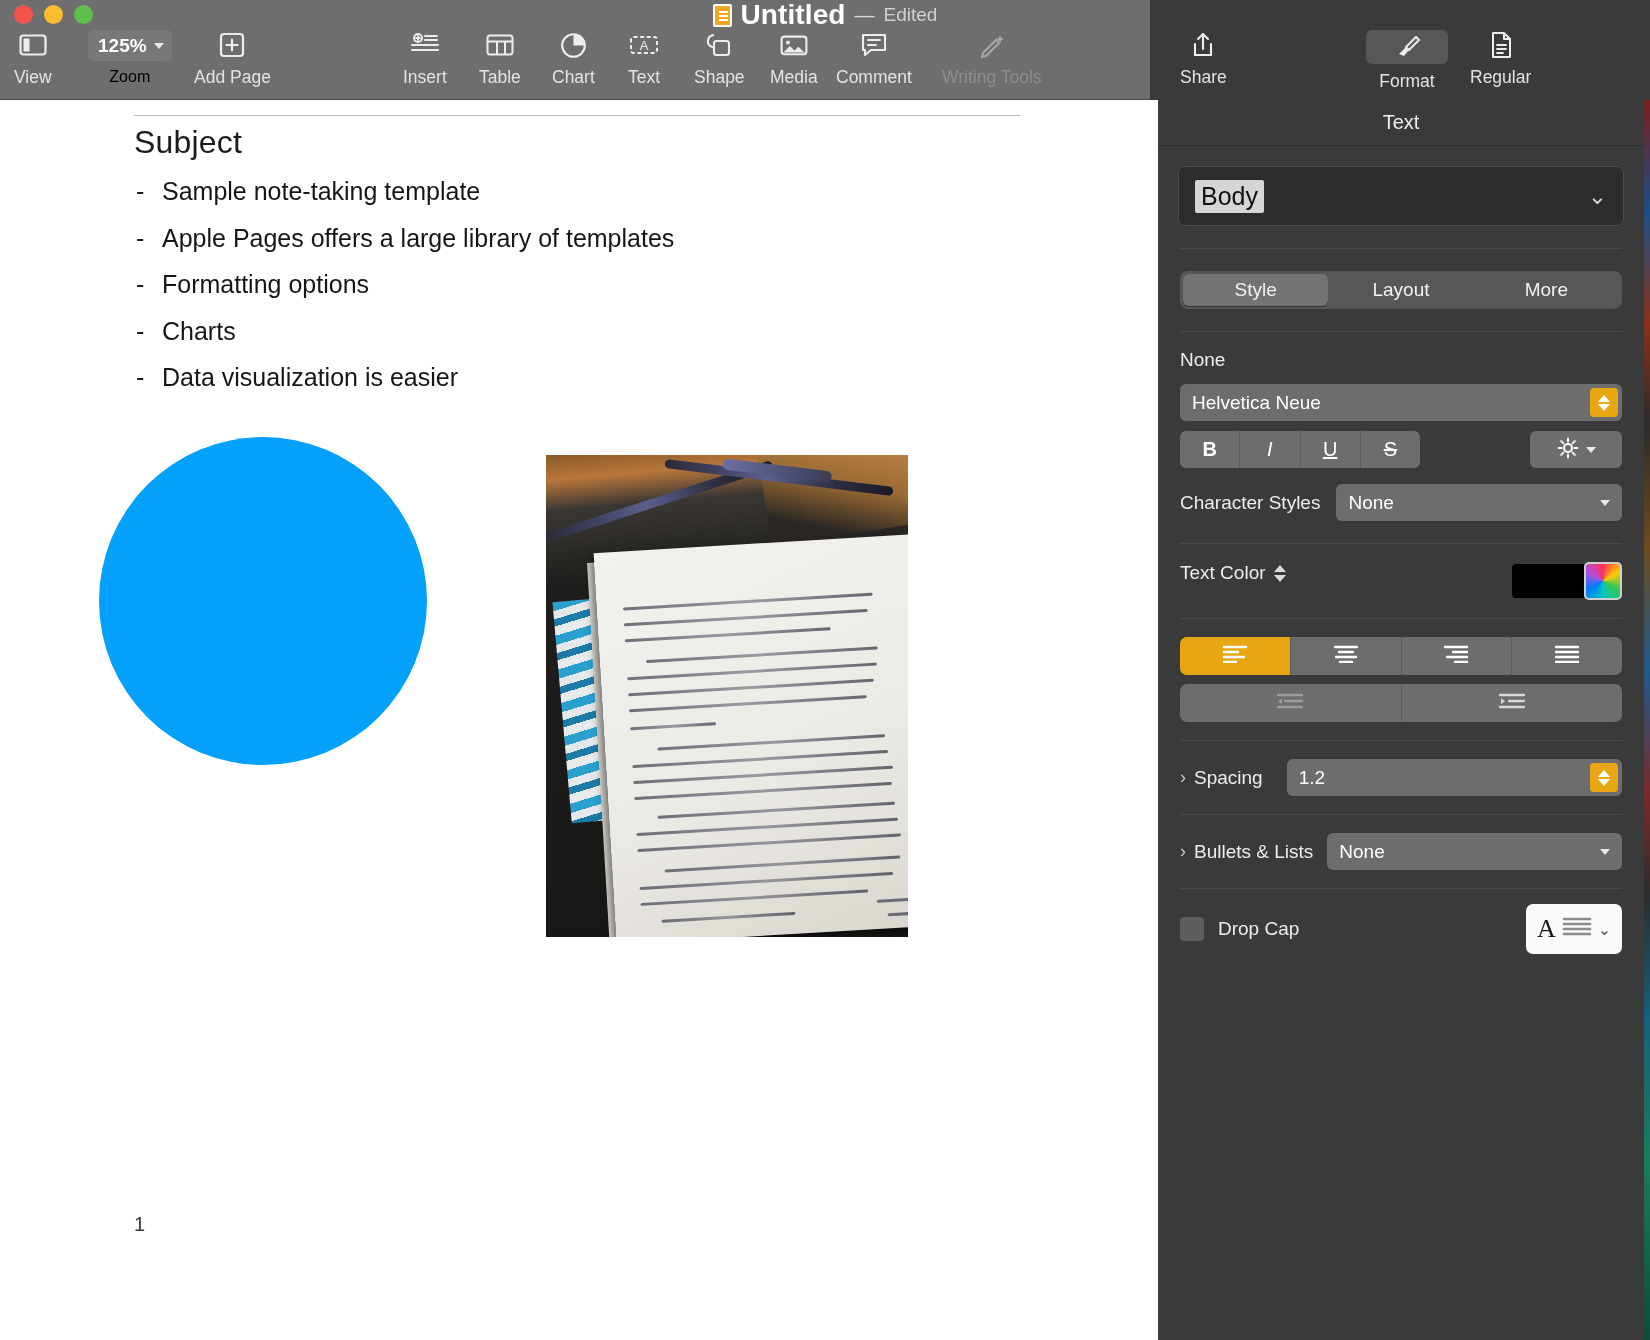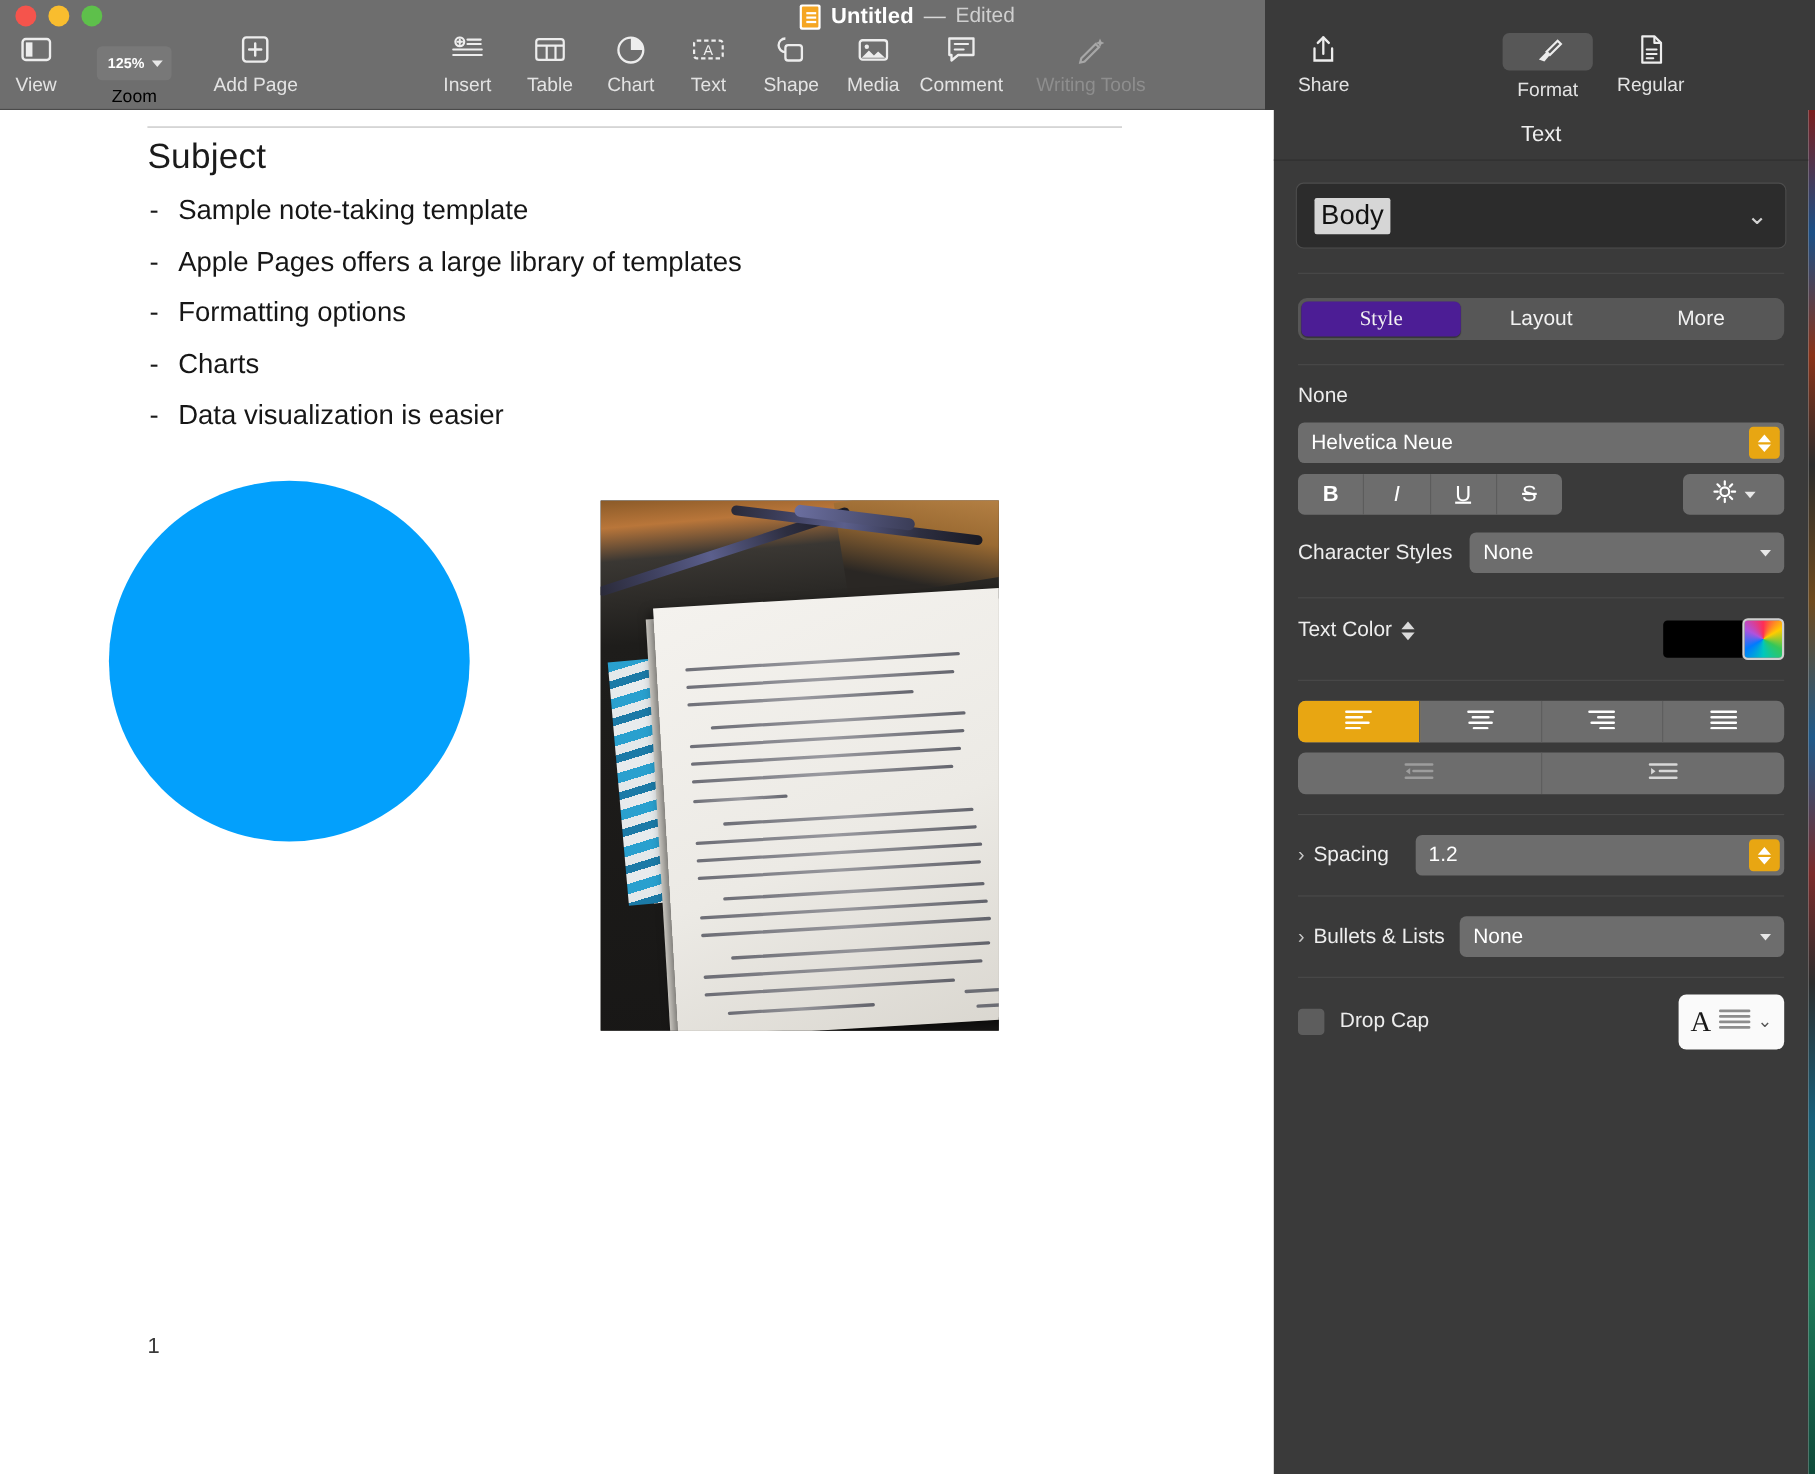--- a/index.html
+++ b/index.html
@@ -25,21 +25,21 @@
   .dot { width: 19px; height: 19px; border-radius: 50%; display: block; }
   .dot.red { background: #f5544c; }
   .dot.yellow { background: #f9bd2e; }
   .dot.green { background: #5ec04b; }
 
   .doc-title {
     position: absolute; left: 0; top: 0; width: 1650px; height: 30px;
     display: flex; align-items: center; justify-content: center; gap: 9px;
     pointer-events: none;
   }
-  .doc-title .tname { color: #ffffff; font-size: 20px; font-weight: bold; letter-spacing: .1px;}
+  .doc-title .tname { color: #ffffff; font-size: 28px; font-weight: bold; letter-spacing: .1px;}
   .doc-title .tdash { color: #d8d8d8; font-size: 20px; }
   .doc-title .tedit { color: #cfcfcf; font-size: 19px; }
   .pages-doc-icon {
     width: 19px; height: 23px; background: #ffffff; border-radius: 2px;
     position: relative; display: inline-block;
   }
   .pages-doc-icon:before {
     content: ""; position: absolute; left: 2px; top: 2px; right: 2px; bottom: 2px;
     background: #f5a623; border-radius: 1px;
   }
@@ -61,21 +61,21 @@
     background: #575757; border-radius: 6px; padding: 0 26px; height: 34px;
   }
   .zoomctl {
     position: absolute; top: 30px; left: 88px;
     display: flex; flex-direction: column; align-items: center; gap: 7px;
   }
   .zoombox {
     height: 31px; padding: 0 8px 0 10px; border-radius: 5px;
     background: rgba(255,255,255,.07);
     display: flex; align-items: center; gap: 7px;
-    color: #fff; font-size: 13px; font-weight: bold; margin-top: 12px;
+    color: #fff; font-size: 19px; font-weight: bold;
   }
   .chev-sm { width: 0; height: 0; border-left: 5.5px solid transparent; border-right: 5.5px solid transparent; border-top: 6px solid #e8e8e8; }
 
   
   .canvas {
     position: absolute; left: 0; top: 100px; width: 1158px; height: 1240px;
     background: #ffffff; overflow: hidden;
   }
   .page-rule {
     position: absolute; left: 134px; top: 15px; width: 886px; height: 1px; background: #b9b9b9;
@@ -189,21 +189,21 @@
     background: #d6d6d6; color: #111; font-size: 25px; padding: 2px 6px; border-radius: 2px;
   }
   .chev { color: #d2d2d2; font-size: 23px; line-height: 1; }
 
   .segbar {
     margin: 22px 22px 0 22px; height: 38px; background: #575757; border-radius: 8px;
     display: flex; align-items: center; padding: 3px;
   }
   .seg { flex: 1; height: 32px; display: flex; align-items: center; justify-content: center;
     font-size: 19px; color: #f2f2f2; border-radius: 6px; }
-  .seg.active { background: #4c1d95; box-shadow: 0 1px 1px rgba(0,0,0,.4); font-family: Liberation Serif, serif; }
+  .seg.active { background: #737373; box-shadow: 0 1px 1px rgba(0,0,0,.4); }
 
   .sect-label { font-size: 19px; color: #ededed; }
   .field {
     background: #6d6d6d; border-radius: 6px; height: 37px; display: flex; align-items: center;
     padding: 0 12px; color: #fff; font-size: 19px; position: relative;
   }
   .stepper-orange {
     position: absolute; right: 4px; top: 4px; width: 28px; height: 29px;
     background: #e8a612; border-radius: 4px; display: flex; flex-direction: column;
     align-items: center; justify-content: center; gap: 2px;

